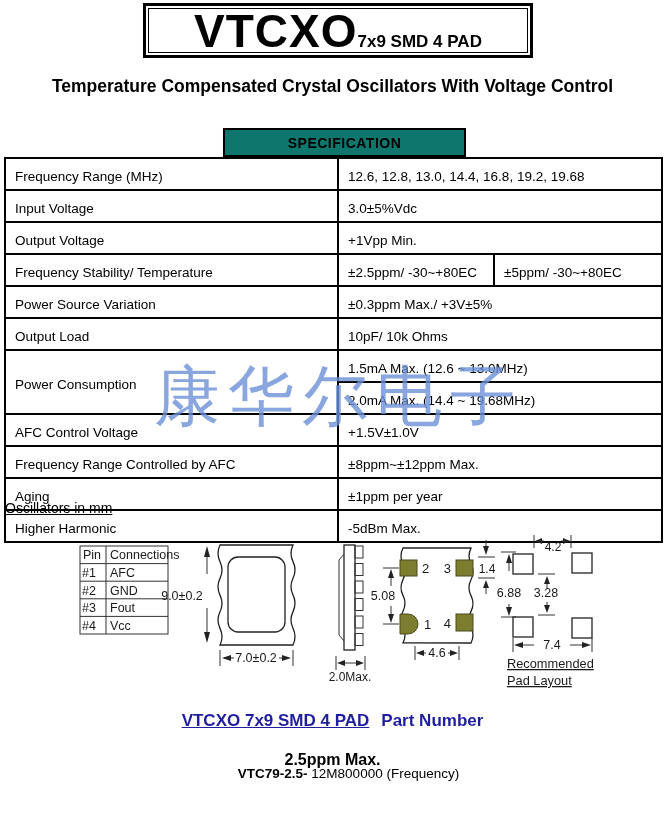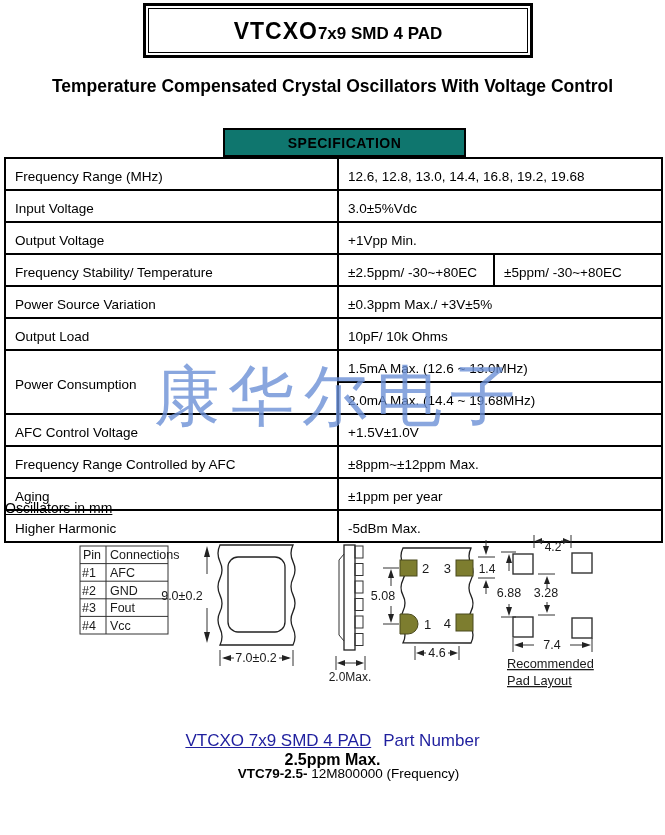--- a/index.html
+++ b/index.html
@@ -6,21 +6,21 @@
   html,body { margin:0; padding:0; background:#fff; }
   .page { position:relative; width:665px; height:835px; background:#ffffff;
           font-family:"Liberation Sans", sans-serif; color:#000; overflow:hidden; }
 
   
   .title-box { position:absolute; left:143px; top:3px; width:390px; height:55px;
                border:3px solid #000; box-sizing:border-box; }
   .title-box-inner { position:absolute; inset:2px; border:1.5px solid #000;
                display:flex; align-items:baseline; justify-content:center; }
   .title-line { line-height:44px; white-space:nowrap; }
-  .title-main { font-size:23px; font-weight:bold; letter-spacing:1px; }
+  .title-main { font-size:46px; font-weight:bold; letter-spacing:1px; }
   .title-sub  { font-size:17px; font-weight:bold; }
 
   .main-heading { position:absolute; top:76px; left:0; width:100%; text-align:center;
                   font-size:17.5px; font-weight:bold; }
 
   
   .spec-header-box { position:absolute; left:223px; top:128px; width:243px; height:29px;
                      border:2.5px solid #000; box-sizing:border-box; background:#0f766e;
                      display:flex; align-items:center; justify-content:center;
                      font-size:14px; font-weight:bold; letter-spacing:0.5px; z-index:2; }
@@ -41,21 +41,21 @@
   .dim-svg text { font-family:"Liberation Sans", sans-serif; fill:#1a1a1a; }
   .dim-svg .ln { stroke:#222; stroke-width:1.3; fill:none; }
   .dim-svg .thin { stroke:#333; stroke-width:1; fill:none; }
   .dim-svg .ah { fill:#222; stroke:none; }
   .dim-svg .pad { fill:#7d7d2f; stroke:#4a4a1e; stroke-width:1; }
   .dim-svg .sq { fill:#fff; stroke:#333; stroke-width:1.4; }
   .dim-svg .cap { text-decoration:underline; }
 
   
   .pn-line { position:absolute; left:0; width:100%; text-align:center; white-space:nowrap; }
-  .pn-title { top:711px; font-size:17px; font-weight:normal; color:#1f1f9e;margin-top:20px; }
+  .pn-title { top:711px; font-size:17px; font-weight:bold; color:#1f1f9e; }
   .pn-link { text-decoration:underline; cursor:pointer; }
   .pn-rest { margin-left:12px; }
   .ppm-line { font-size:16px; font-weight:bold; }
   .code-line { font-size:13.5px;padding-left:16px; }
   .code-bold { font-weight:bold; }
   .ppm1 { top:751px; } .code1 { top:766px; }
   .ppm2 { top:797px; } .code2 { top:812px; }
 </style>
 </head>
 <body>

